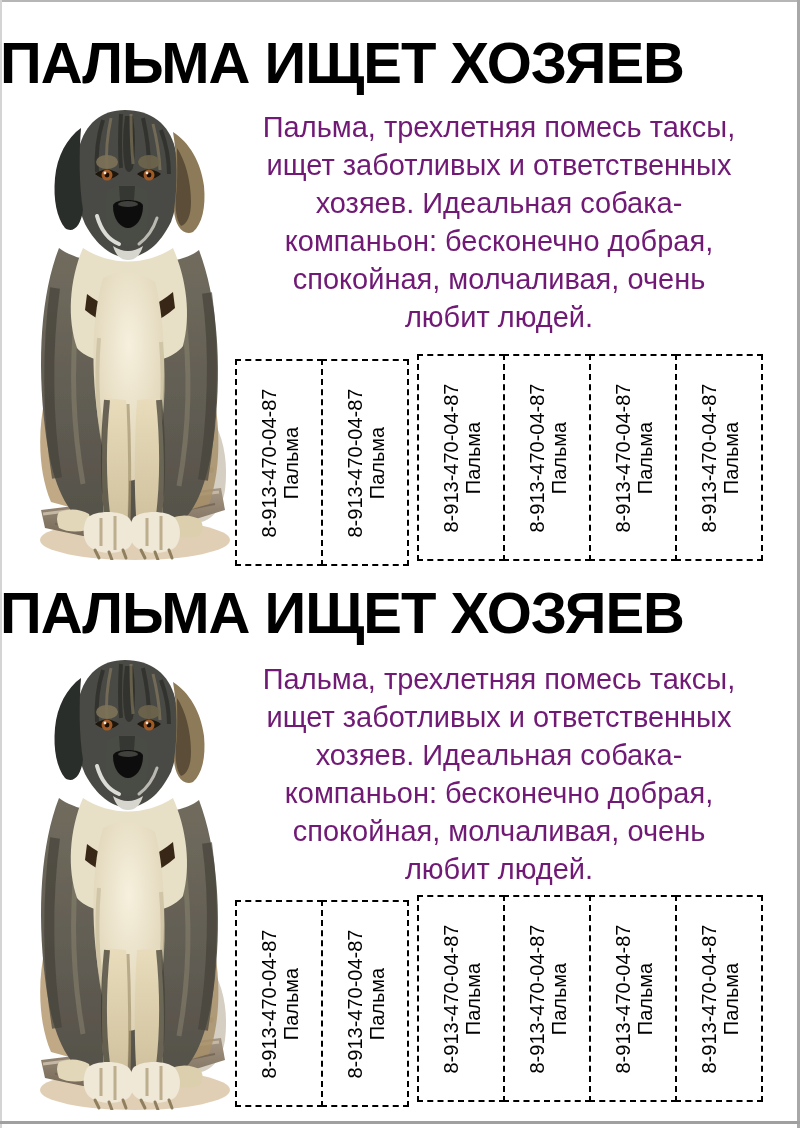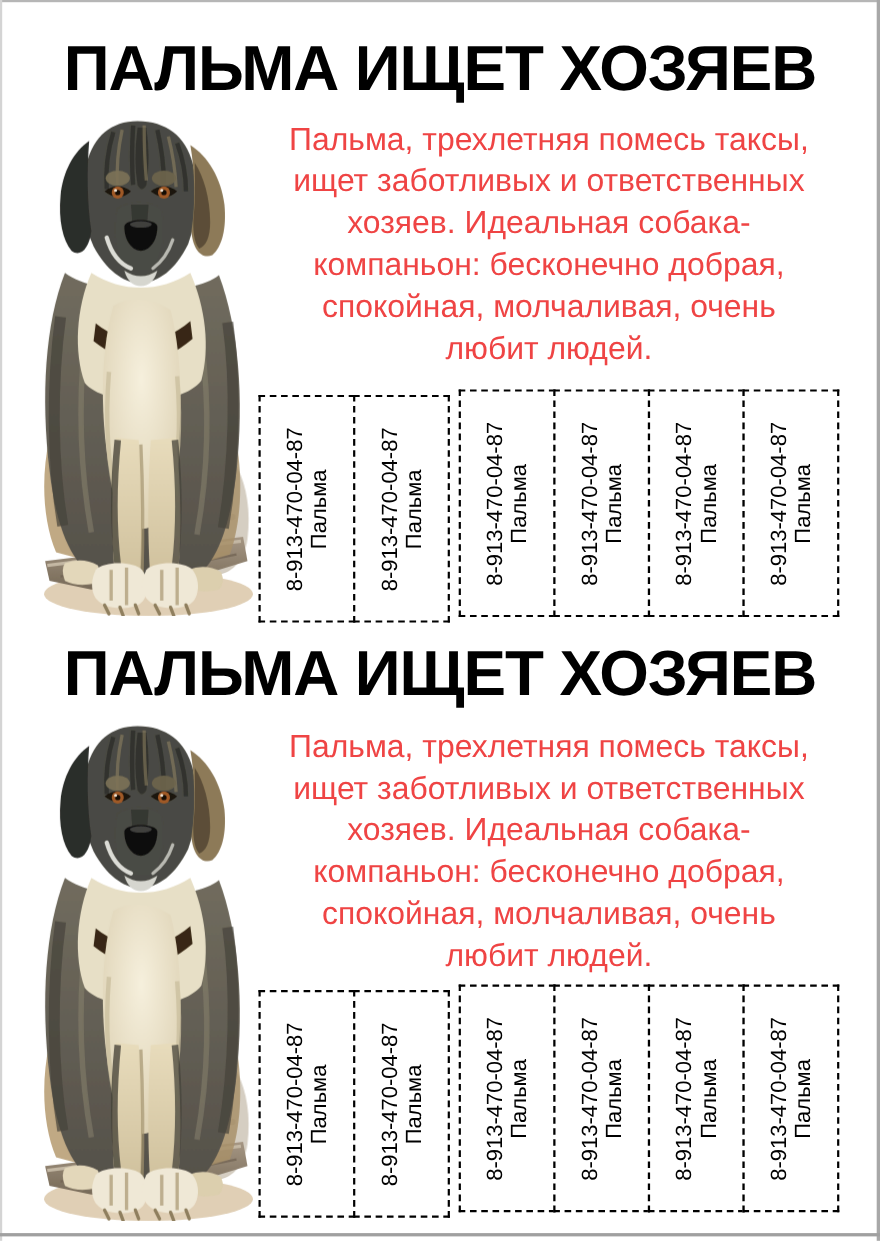--- a/index.html
+++ b/index.html
@@ -10,29 +10,29 @@
   .edge{position:absolute;}
   .edge-top{left:0;top:0;width:800px;height:2px;background:#b6b6b6;}
   .edge-left{left:0;top:0;width:2px;height:1128px;background:#d4d4d4;}
   .edge-right{left:797px;top:0;width:3px;height:1128px;background:#a8a8a8;}
   .edge-bottom{left:0;top:1121px;width:800px;height:3px;background:#a0a0a0;}
 
   .half{position:absolute;left:0;width:800px;height:564px;}
   .half-1{top:0;}
   .half-2{top:564px;}
 
-  .title{position:absolute;top:34px;left:0;width:100%;margin:0;text-align:center;
+  .title{position:absolute;top:34px;left:0;width:100%;margin:0;
          font-weight:bold;font-size:58px;line-height:1;letter-spacing:-1px;color:#000;}
   .half-2 .title{top:20px;}
 
   .photo{position:absolute;left:25px;top:98px;width:210px;height:462px;}
   .half-2 .photo{top:84px;}
 
   .desc{position:absolute;left:225px;top:108px;width:548px;text-align:center;
-        font-size:29px;line-height:38px;color:#ef4444;}
+        font-size:29px;line-height:38px;color:#701a75;}
   .half-2 .desc{top:96px;}
 
   .strips{position:absolute;left:235px;top:354px;display:flex;align-items:flex-start;}
   .half-2 .strips{top:331px;}
   .strip{box-sizing:border-box;width:88px;height:207px;border:2px dashed #000;
          background:#fff;display:flex;align-items:center;justify-content:center;}
   .strip + .strip{margin-left:-2px;}
   .strip.s3{margin-left:8px;}
   .strip.s1,.strip.s2{margin-top:5px;}
   .rot{transform:rotate(-90deg);white-space:nowrap;text-align:center;

